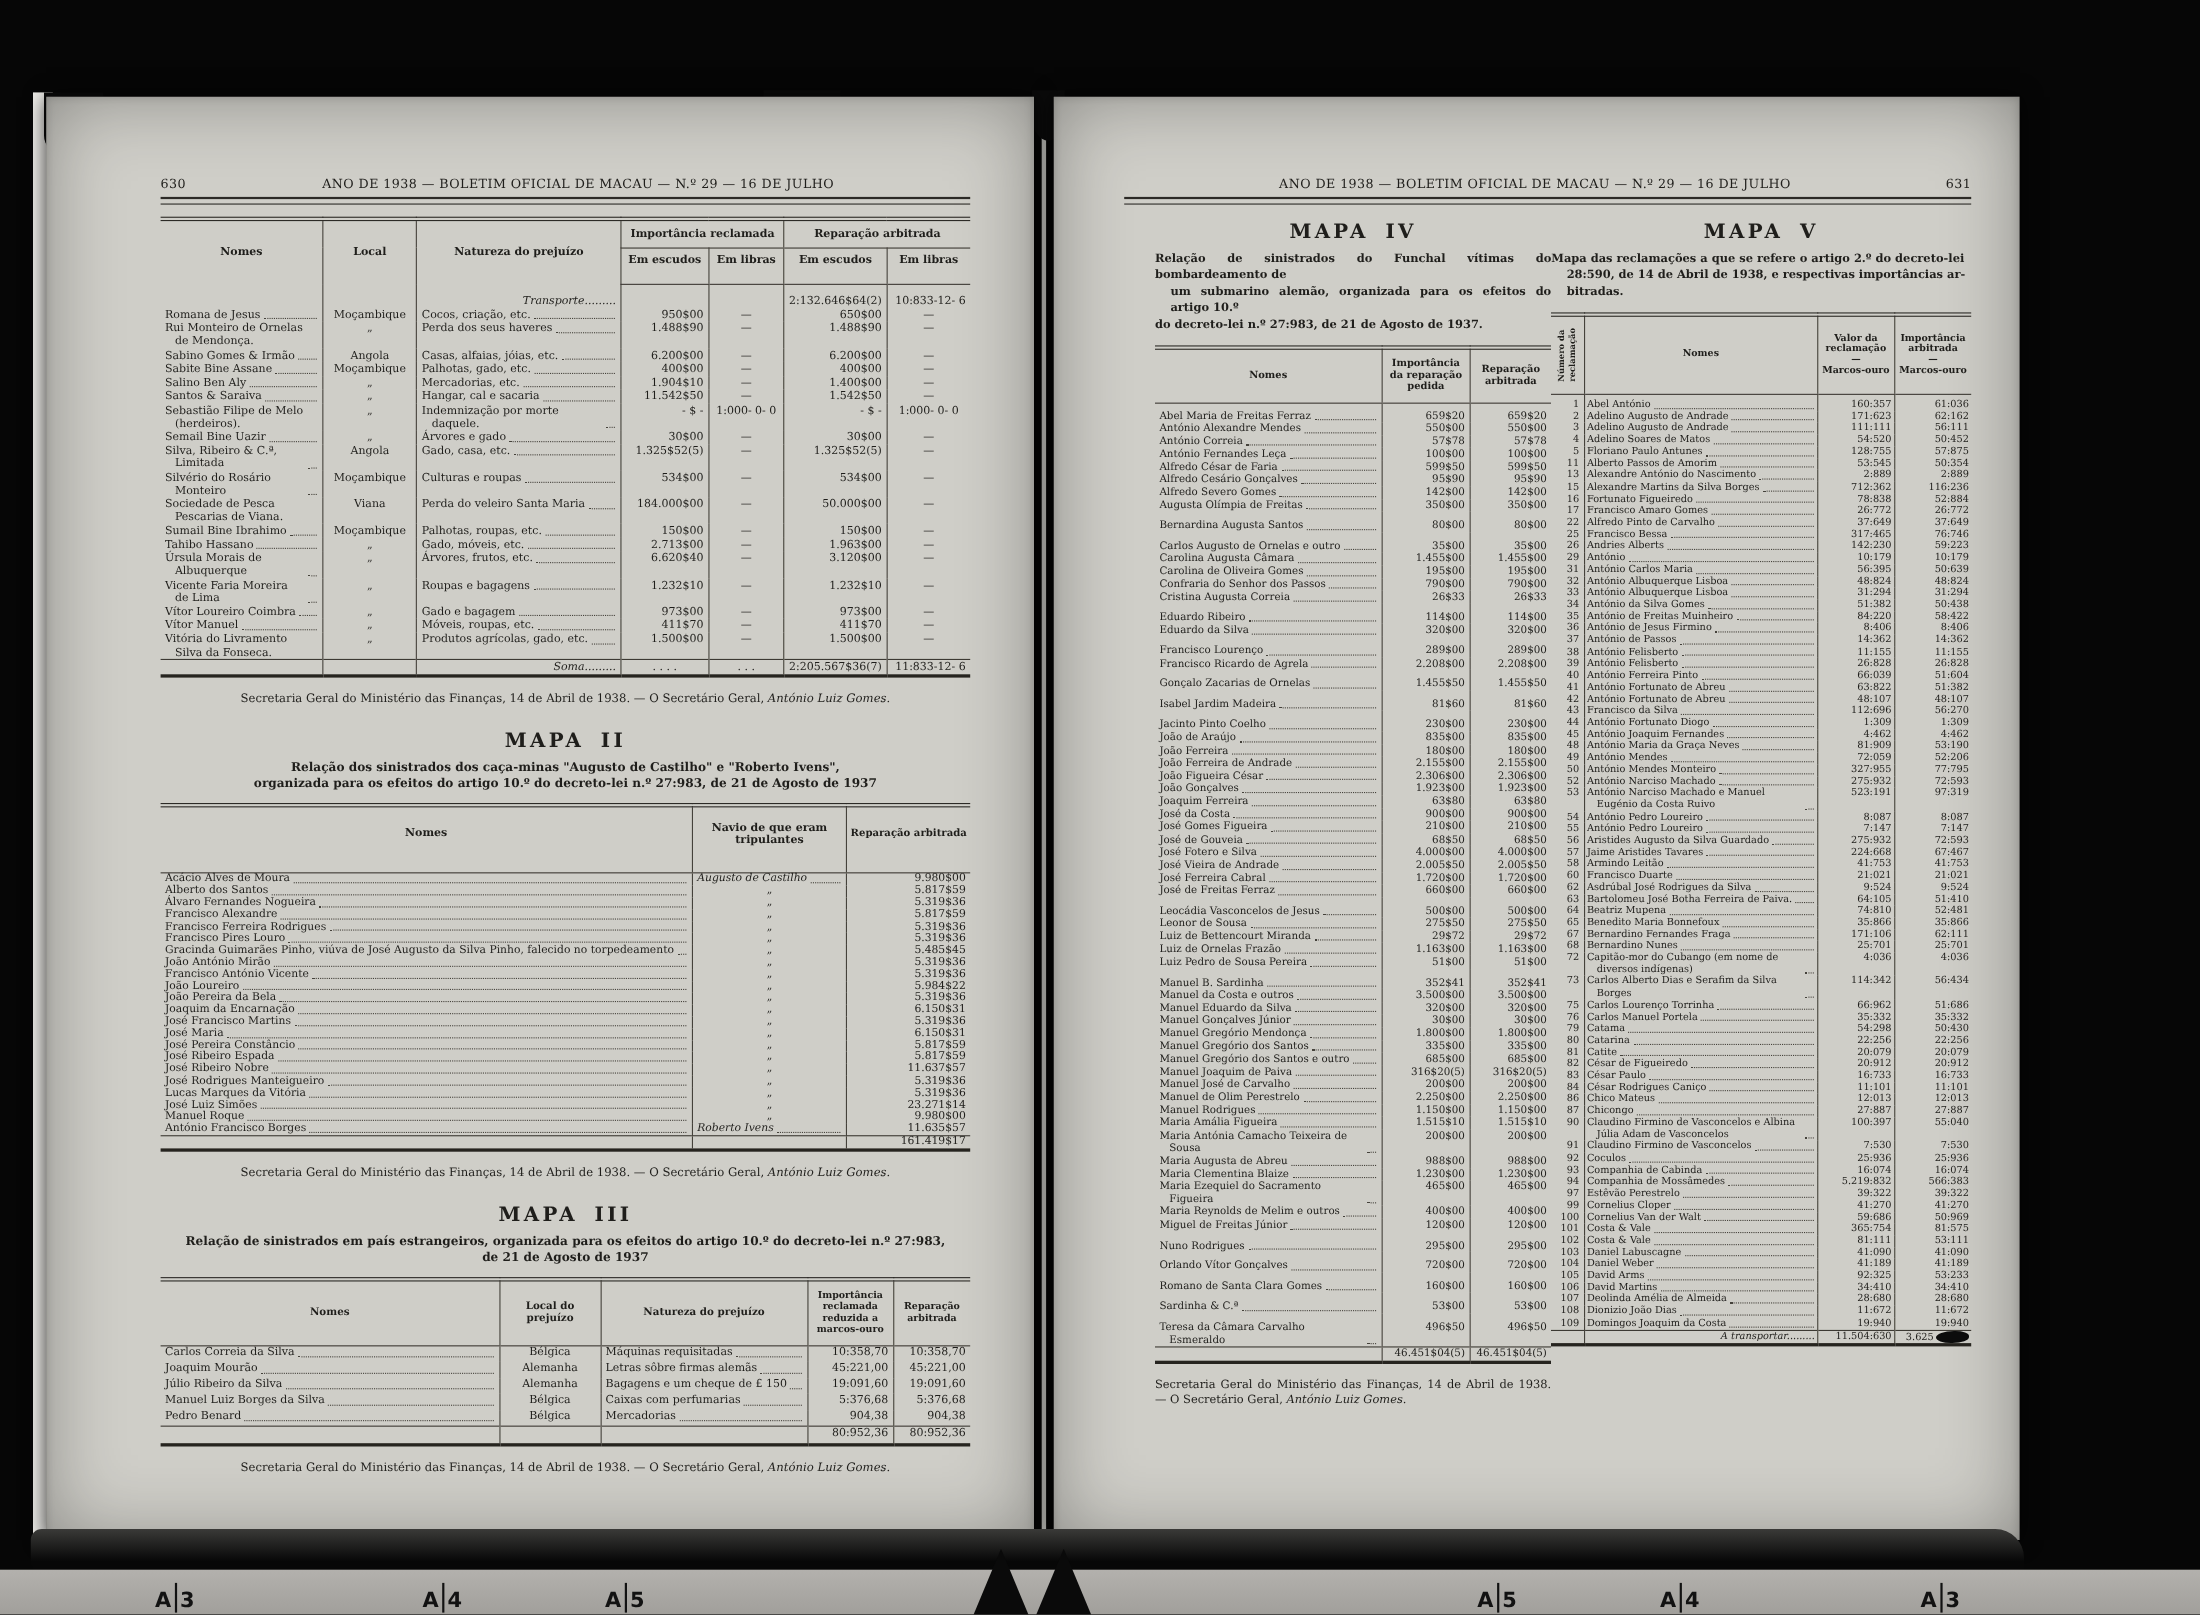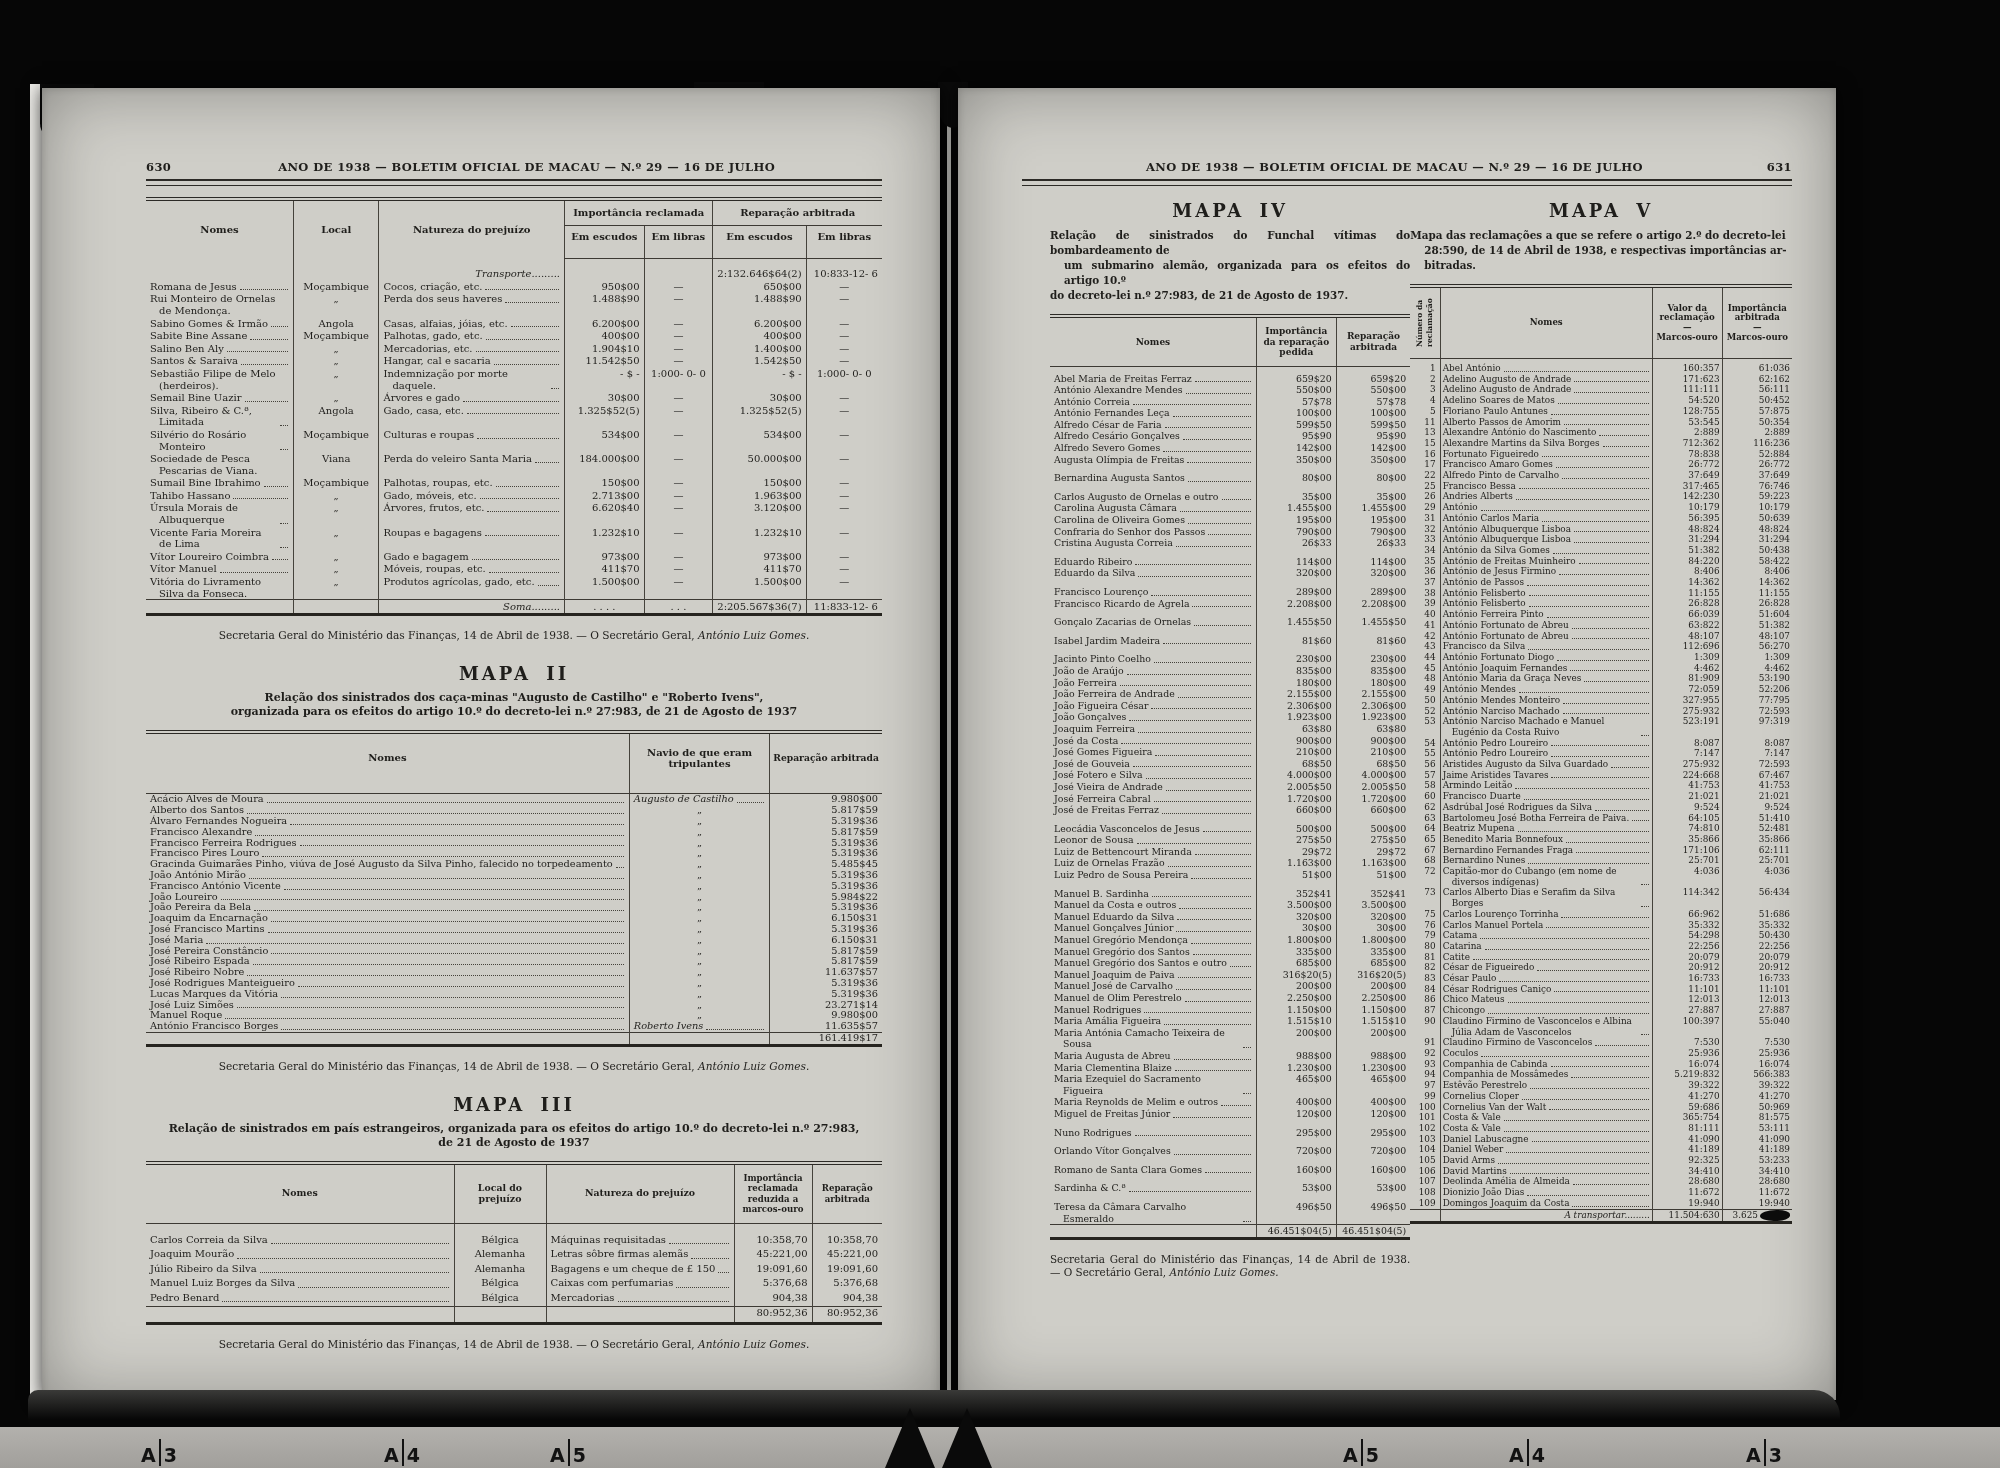--- a/index.html
+++ b/index.html
@@ -22,21 +22,21 @@
     border-right:25px solid transparent;border-bottom:60px solid #0a0a0a;}
   .blob{position:absolute;background:#0b0b0b;}
   .speck{position:absolute;background:#e9e8e4;border-radius:50%;}
   
   .page{position:absolute;top:88px;height:1312px;background:#cfcec8;
     box-shadow:inset 0 0 70px rgba(0,0,0,.33), inset 0 0 8px rgba(0,0,0,.18), 0 0 18px rgba(0,0,0,.8);}
   #page-left{left:42px;width:898px;}
   #page-right{left:958px;width:878px;}
   .page-inner{position:absolute;left:104px;top:72px;width:736px;}
   #page-right .page-inner{left:64px;width:770px;}
-  .run-head{display:flex;align-items:flex-end;font-weight:bold;font-size:11.5px;letter-spacing:.4px;}
+  .run-head{display:flex;align-items:flex-end;font-weight:normal;font-size:11.5px;letter-spacing:.4px;}
   .run-head .pn{font-size:11.5px;}
   .run-head .ht{flex:1;text-align:center;}
   .dbl-rule{height:4px;border-top:2px solid #2c2a26;border-bottom:1px solid #2c2a26;margin-top:5px;}
   .sig{margin-top:13px;font-size:10.6px;text-align:center;}
   .sig i{font-style:italic;}
   .mapa-title{margin-top:22px;text-align:center;font-weight:bold;font-size:18px;letter-spacing:3px;word-spacing:6px;}
   .mapa-sub{margin-top:7px;text-align:center;font-weight:bold;font-size:11px;line-height:14px;}
   
   table.doc{border-collapse:collapse;width:100%;margin-top:11px;}
   table.doc th,table.doc td{vertical-align:top;padding:0 4px;font-weight:normal;}
@@ -57,21 +57,21 @@
   #t1 thead th{padding:6px 2px;}
   #t1 thead .sub th{padding:5px 2px 16px;}
   #t1 tbody td{padding-top:1px;}
   #t1 tbody tr:first-child td{padding-top:9px;}
   
   #t2{font-size:9.8px;line-height:10.8px;}
   #t2 thead th{padding:14px 2px 24px;}
   
   #t3{font-size:10px;line-height:12.5px;}
   #t3 thead th{padding:8px 8px;font-size:9.4px;line-height:10.5px;margin-top:48px;}
-  #t3 tbody tr:first-child td{padding-top:10px;}
+  #t3 tbody tr:first-child td{}
   #t3 tbody td{padding-bottom:2px;}
   
   #t4{font-size:9.4px;line-height:11.6px;}
   #t4 thead th{padding:8px 2px;font-size:9px;line-height:10.5px;}
   #t4 tbody tr.gap td{padding-top:7px;}
   #t4 tbody tr:first-child td{padding-top:6px;}
   
   #t5{font-size:8.9px;line-height:10.7px;}
   #t5 thead th{padding:6px 1px;font-size:8.6px;line-height:9.6px;}
   #t5 .vert{writing-mode:vertical-rl;transform:rotate(180deg);font-size:7.6px;margin:0 auto;height:58px;}

